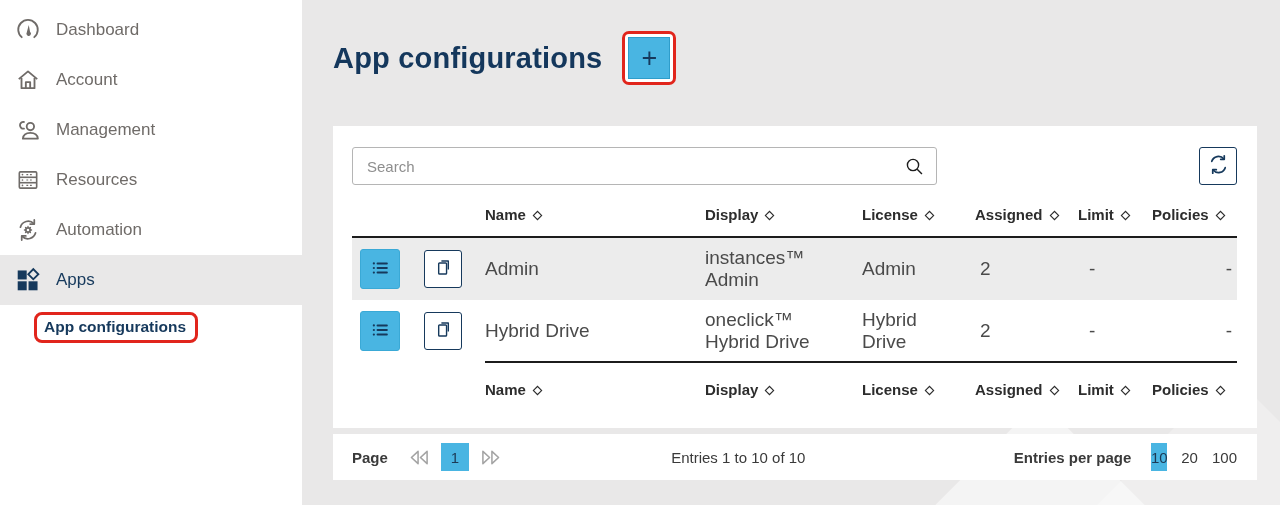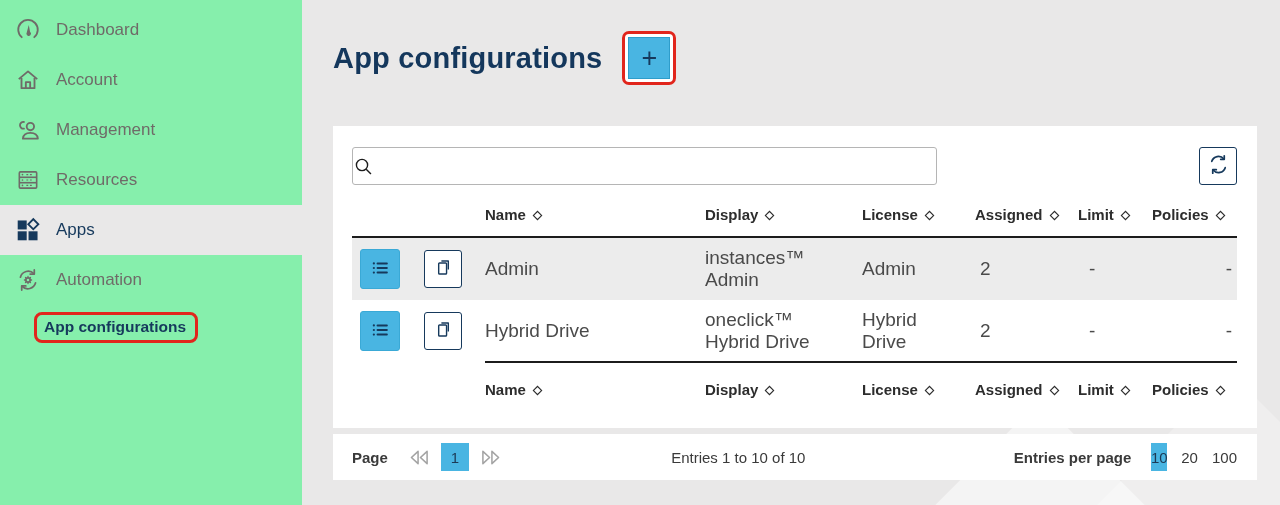--- a/index.html
+++ b/index.html
@@ -11,21 +11,21 @@
     overflow: hidden;
     color: #4a4a4a;
   }
   
   .wm { position:absolute; transform: rotate(45deg); z-index:0; }
   .wm-a { right:120px; bottom:-185px; width:240px; height:240px; background:rgba(255,255,255,0.5); }
   .wm-b { right:-90px;  bottom:-205px; width:280px; height:280px; background:rgba(255,255,255,0.28); }
   
   .sidebar {
     position:absolute; left:0; top:0; width:302px; height:505px;
-    background:#86efac; z-index:2; padding-top:5px;
+    background:#ffffff; z-index:2; padding-top:5px;
   }
   .nav-item {
     display:flex; align-items:center; height:50px; padding-left:14px;
     gap:15px; font-size:17px; color:#6f6b68; cursor:pointer;
   }
   .nav-item .nav-icon { width:27px; height:27px; display:flex; align-items:center; justify-content:center; }
   .nav-item.active { background:#e9e8e8; color:#16395c; }
   .subnav { margin-top:7px; }
   .subnav-item { padding-left:44px; font-size:15.5px; color:#2d6483; margin-bottom:10px; cursor:pointer; }
   .subnav-item.active { color:#16395c; font-weight:bold; }
@@ -158,44 +158,44 @@
         <circle cx="6.9" cy="12" r="0.8" fill="#6f6b68" stroke="none"></circle>
         <circle cx="6.9" cy="17" r="0.8" fill="#6f6b68" stroke="none"></circle>
         <path d="M10.5 7 h6.5" stroke-width="1.1" stroke-dasharray="1.7 1.6"></path>
         <path d="M10.5 12 h6.5" stroke-width="1.1" stroke-dasharray="1.7 1.6"></path>
         <path d="M10.5 17 h6.5" stroke-width="1.1" stroke-dasharray="1.7 1.6"></path>
       </svg>
     </span>
     <span>Resources</span>
   </div>
 
-  <div class="nav-item active">
-    <span class="nav-icon">
-      <svg width="26" height="26" viewBox="0 0 24 24">
-        <rect x="2.5" y="3.2" width="8.3" height="8.3" fill="#16395c"></rect>
-        <rect x="2.5" y="13.2" width="8.3" height="8.3" fill="#16395c"></rect>
-        <rect x="12.5" y="13.2" width="8.3" height="8.3" fill="#16395c"></rect>
-        <rect x="13.6" y="3.3" width="6.6" height="6.6" fill="none" stroke="#16395c" stroke-width="1.7" transform="rotate(45 16.9 6.6)"></rect>
-      </svg>
-    </span>
-    <span>Apps</span>
-  </div>
-
   <div class="nav-item">
     <span class="nav-icon">
       <svg width="26" height="26" viewBox="0 0 24 24" fill="none" stroke="#6f6b68" stroke-width="1.6" stroke-linecap="round" stroke-linejoin="round">
         <path d="M5 9.4 A7.4 7.4 0 0 1 17.4 6.1"></path>
         <polyline points="17.8,2.7 17.8,6.5 14,6.5"></polyline>
         <path d="M19 14.6 A7.4 7.4 0 0 1 6.6 17.9"></path>
         <polyline points="6.2,21.3 6.2,17.5 10,17.5"></polyline>
         <circle cx="12" cy="12" r="2"></circle>
         <path d="M12 8.7 V9.8 M12 14.2 V15.3 M8.7 12 H9.8 M14.2 12 H15.3 M9.7 9.7 l0.8 0.8 M13.5 13.5 l0.8 0.8 M14.3 9.7 l-0.8 0.8 M10.5 13.5 l-0.8 0.8" stroke-width="1.2"></path>
       </svg>
     </span>
     <span>Automation</span>
+  </div>
+
+  <div class="nav-item active">
+    <span class="nav-icon">
+      <svg width="26" height="26" viewBox="0 0 24 24">
+        <rect x="2.5" y="3.2" width="8.3" height="8.3" fill="#16395c"></rect>
+        <rect x="2.5" y="13.2" width="8.3" height="8.3" fill="#16395c"></rect>
+        <rect x="12.5" y="13.2" width="8.3" height="8.3" fill="#16395c"></rect>
+        <rect x="13.6" y="3.3" width="6.6" height="6.6" fill="none" stroke="#16395c" stroke-width="1.7" transform="rotate(45 16.9 6.6)"></rect>
+      </svg>
+    </span>
+    <span>Apps</span>
   </div>
 
   <div class="subnav">
     <div class="subnav-item active">
       <span class="red-box">
         <span>App configurations</span>
       </span>
     </div>
   </div>
 </aside>
@@ -206,20 +206,21 @@
     <button class="add-button">
       <span>+</span>
     </button>
   </span>
 </div>
 
 <div class="card">
 
   <div class="card-toolbar">
     <div class="search-box">
+      <input type="text" placeholder="Search" style="">
       <span class="search-icon-wrap">
         <svg width="21" height="21" viewBox="0 0 24 24" fill="none" stroke="#1c1c1c" stroke-width="1.6">
           <circle cx="10.3" cy="10.3" r="6.4"></circle>
           <line x1="15.1" y1="15.1" x2="20.5" y2="20.5"></line>
         </svg>
       </span>
     </div>
     <button class="refresh-button">
       <span>
         <svg width="23" height="23" viewBox="0 0 24 24" fill="none" stroke="#16395c" stroke-width="1.8" stroke-linecap="round" stroke-linejoin="round">

